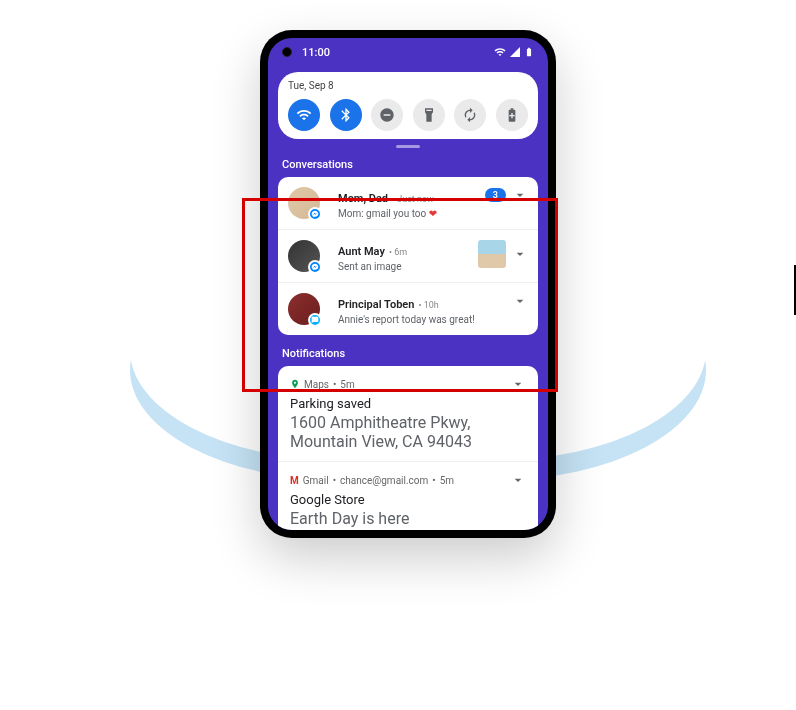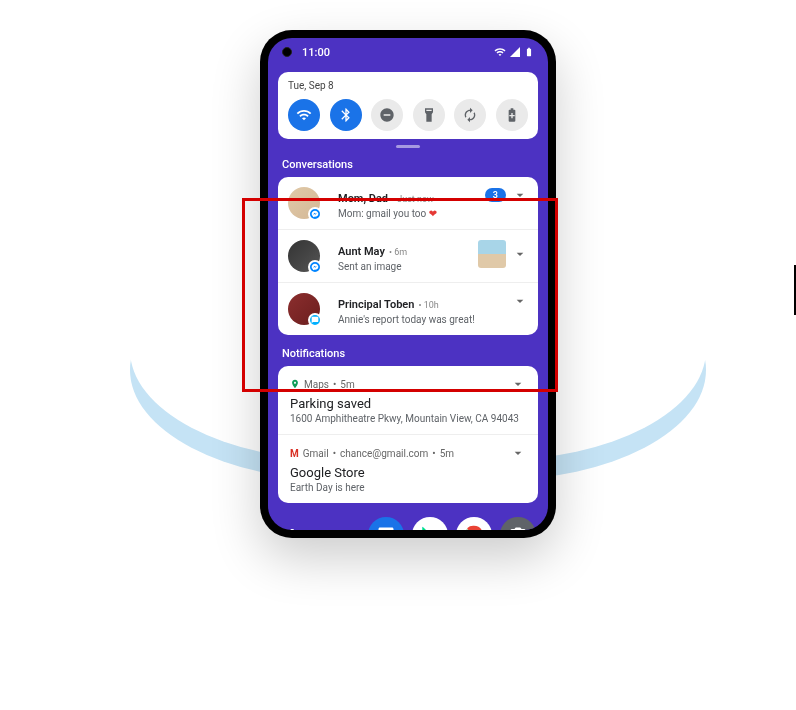--- a/index.html
+++ b/index.html
@@ -57,21 +57,21 @@
       color: white;
       font-size: 11px;
       font-weight: 500;
     }
     .statusbar-left { display: flex; align-items: center; gap: 10px; }
     .camera-hole { width: 10px; height: 10px; background: #000; border-radius: 50%; border: 1px solid #222; }
     .statusbar-right { display: flex; align-items: center; gap: 3px; }
     .quick-settings {
       margin: 6px 10px 6px 10px;
       background: white;
-      border-radius: 10px;
+      border-radius: 20px;
       padding: 8px 10px;
     }
     .qs-date { font-size: 10px; color: #444; margin-bottom: 8px; }
     .qs-tiles { display: flex; gap: 8px; justify-content: space-between; }
     .qs-tile {
       width: 32px;
       height: 32px;
       border-radius: 50%;
       display: flex;
       align-items: center;
@@ -142,21 +142,21 @@
       background: linear-gradient(to bottom, #a8d5e8 50%, #e0c9a8 50%);
       border-radius: 3px;
       position: relative;
       overflow: hidden;
     }
     .notif-sub { padding: 10px 12px; border-bottom: 1px solid #eee; }
     .notif-sub:last-child { border-bottom: none; }
     .notif-header { display: flex; justify-content: space-between; }
     .notif-app { font-size: 10px; color: #666; display: flex; align-items: center; gap: 4px; }
     .notif-title { font-size: 13px; font-weight: 400; color: #202124; margin-top: 4px; }
-    .notif-body { font-size: 10px; color: #5f6368; margin-top: 2px; }
+    .notif-body { font-size: 16px; color: #5f6368; margin-top: 2px; }
     .bottom-row {
       padding: 6px 12px;
       display: flex;
       align-items: center;
       gap: 8px;
     }
     .manage-label { font-size: 17px; color: white; font-weight: 500; }
     .dock-icon { width: 36px; height: 36px; border-radius: 50%; display: flex; align-items: center; justify-content: center; }
     .search-bar {
       margin: 4px 10px 6px 10px;

